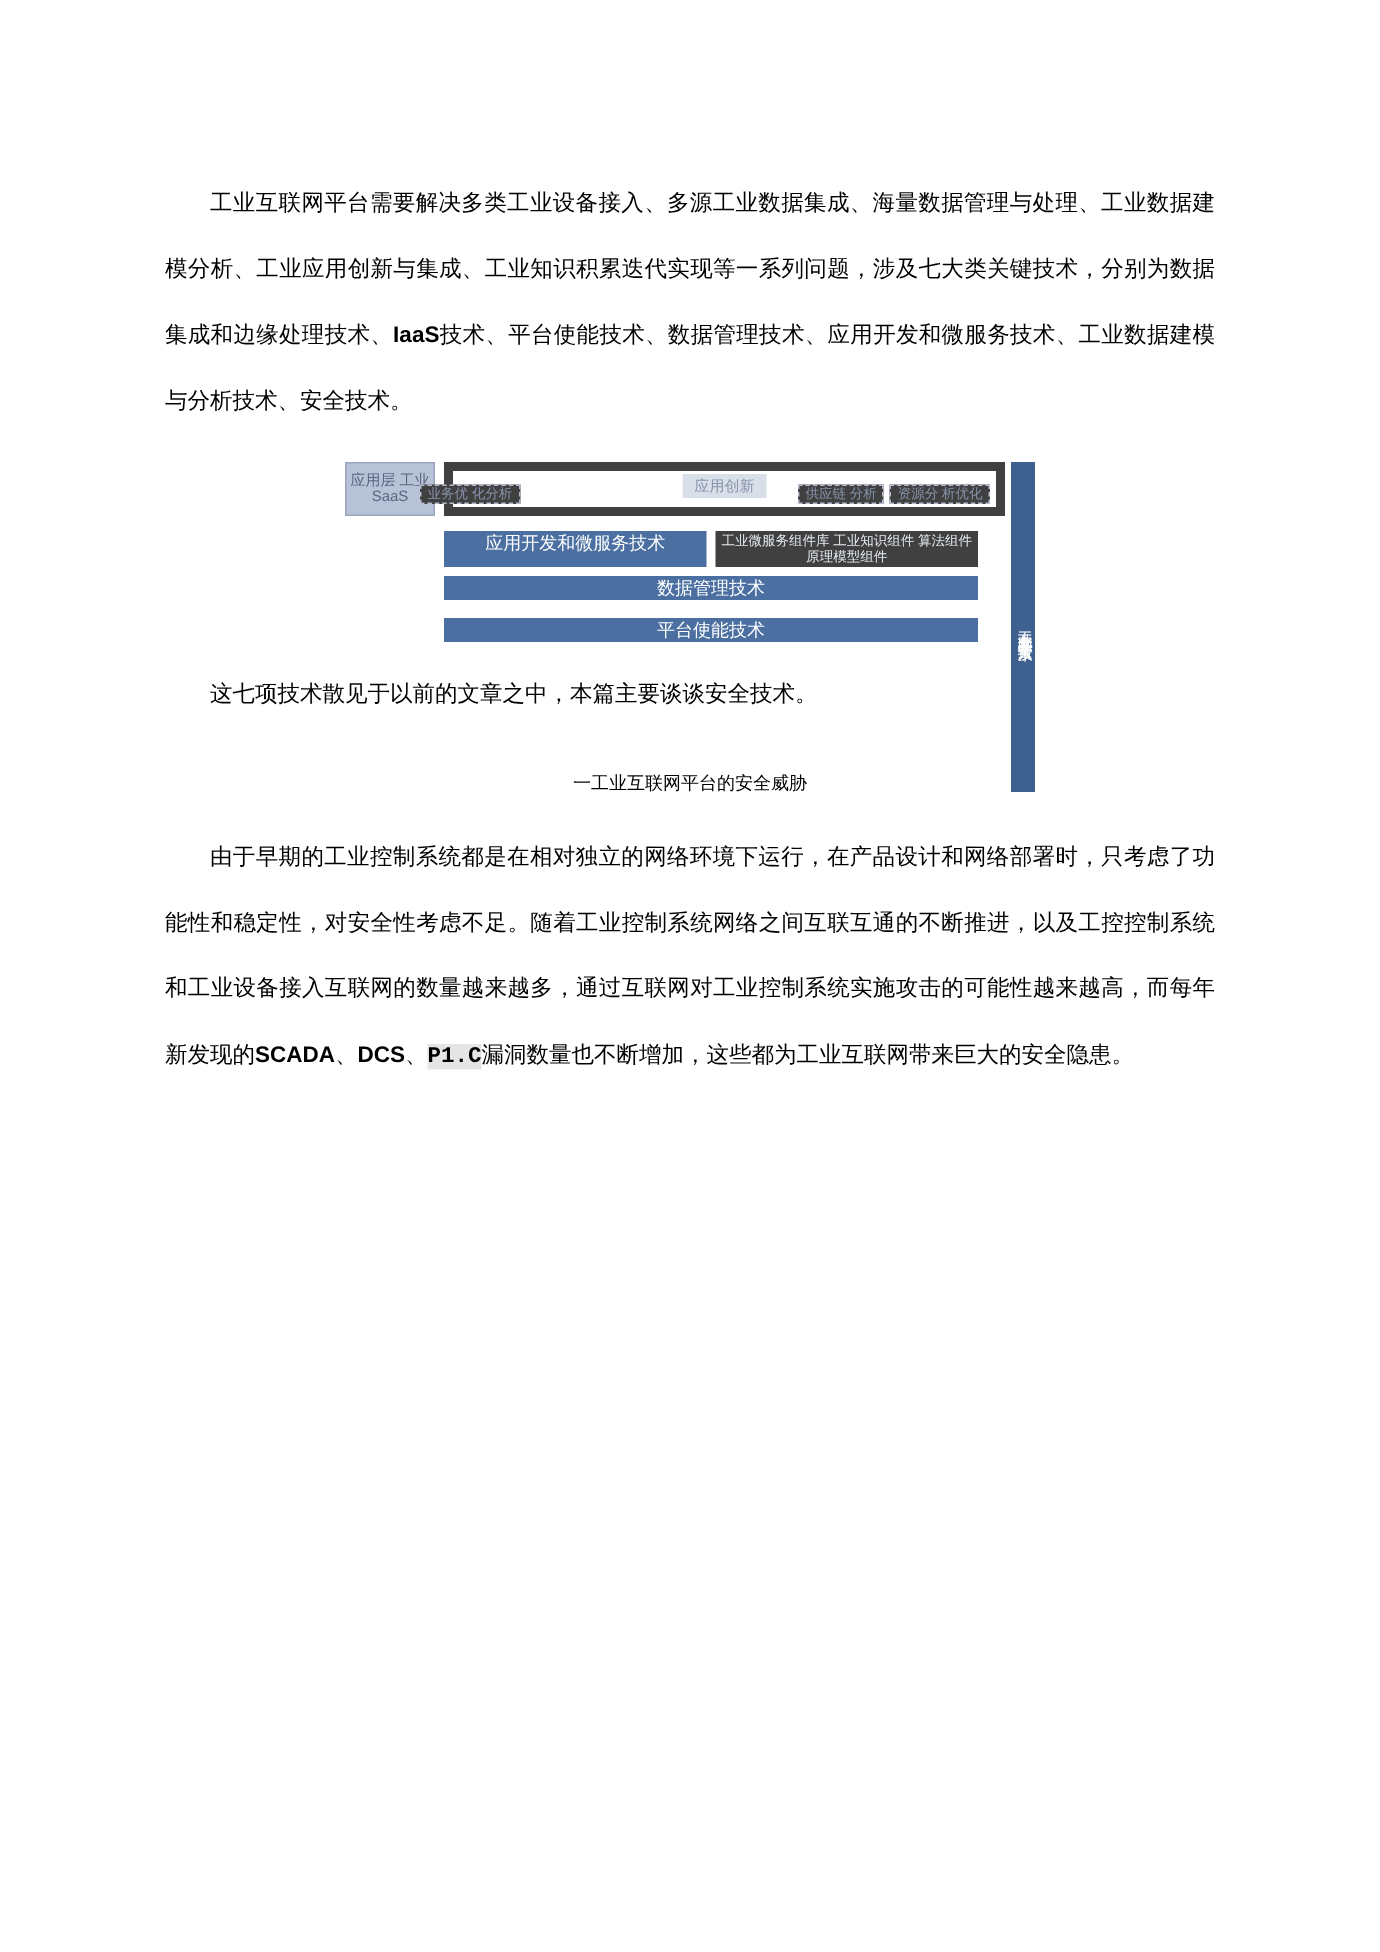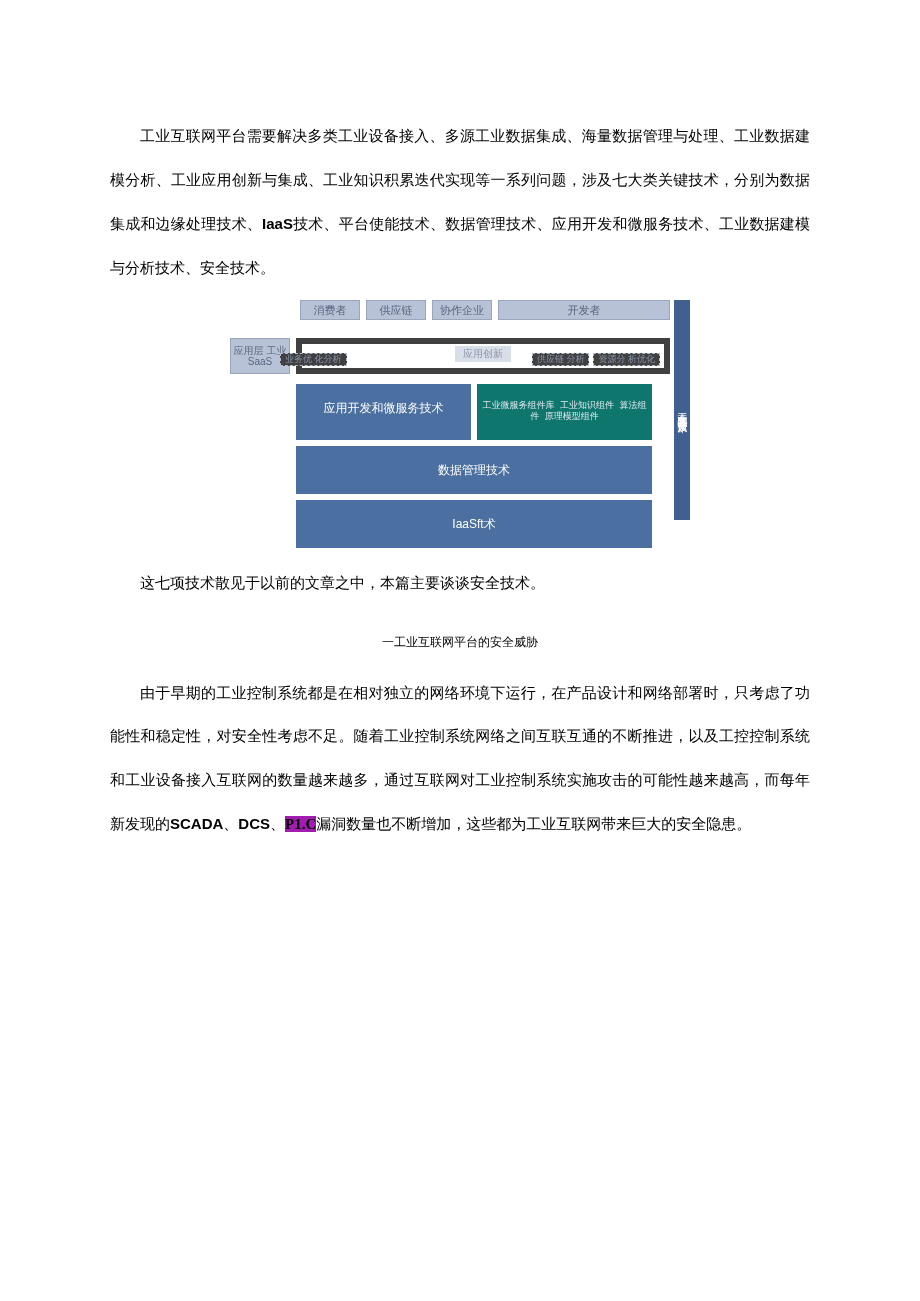--- a/index.html
+++ b/index.html
@@ -12,21 +12,21 @@
       color: #000;
       padding: 115px 110px 0 110px;
     }
     .para {
       line-height: 2.9;
       text-align: justify;
       text-indent: 2em;
       margin-bottom: 6px;
     }
     .bold { font-weight: bold; font-family: Arial, sans-serif; }
-    .highlight { background: #a21caf; font-weight: bold; font-family: Liberation Serif, serif; }
+    .highlight { background: #e5e5e5; font-weight: bold; font-family: Liberation Mono, monospace; }
     .section-title {
       text-align: center;
       line-height: 2.8;
       margin: 20px 0 12px 0;
       font-size: 12px;
     }
     .diagram-wrap {
       width: 460px;
       margin: 10px auto 14px auto;
       font-family: "Microsoft YaHei", sans-serif;
@@ -48,50 +48,44 @@
     .mid-box { flex:1; border:6px solid #404040; background:#fff; height:36px; position:relative; }
     .mid-inner-label { position:absolute; top:2px; left:50%; transform:translateX(-50%);
       font-size:10px; color:#8893ab; background:#d9dfe9; padding:1px 8px; }
     .mid-small-row { position:absolute; bottom:2px; right:4px; display:flex; gap:4px; }
     .mini { font-size:9px; color:#8893ab; background:#404040; border:1px dashed #b3bdcf; padding:1px 4px; line-height:1.05; }
     .mini.first { position:absolute; left:-22px; bottom:2px; }
     .layers { margin-top:10px; margin-left:66px; width:calc(100% - 66px - 18px); }
     .layer-row { display:flex; gap:6px; margin-bottom:6px; }
     .layer {
       background:#4a6fa0; color:#fff; font-size:12px; text-align:center;
-      padding:17px 4px; line-height:1.2;
+      padding:1px 4px; line-height:1.2;
     }
     .layer.half { flex:1; }
     .layer.full { width:100%; }
-    .layer.gray { background:#0f766e; color:#e4e9f1; font-size:9px;font-family:Liberation Mono, monospace; }
+    .layer.gray { background:#404040; color:#e4e9f1; font-size:9px; }
     .sidebar {
       position:absolute; right:0; top:0; width:16px; height:220px;
       background:#3e618f; color:#fff; font-size:10px; writing-mode:vertical-rl;
       text-align:center; display:flex; align-items:center; justify-content:center;
       letter-spacing:1px;
     }
     .diagram-inner { position:relative; padding-right:20px; }
   </style>
 </head>
 <body>
 
 <div class="para">
   <span>工业互联网平台需要解决多类工业设备接入、多源工业数据集成、海量数据管理与处理、工业数据建模分析、工业应用创新与集成、工业知识积累迭代实现等一系列问题，涉及七大类关键技术，分别为数据集成和边缘处理技术、</span><span class="bold">IaaS</span><span>技术、平台使能技术、数据管理技术、应用开发和微服务技术、工业数据建模与分析技术、安全技术。</span>
 </div>
 
 <div class="diagram-wrap">
   <div class="diagram-inner">
     <div class="sidebar">工业互联网平台安全技术</div>
 
-    <div class="top-row">
-      <div class="tbox sm">消费者</div>
-      <div class="tbox sm">供应链</div>
-      <div class="tbox sm">协作企业</div>
-      <div class="tbox wide">开发者</div>
-    </div>
 
     <div class="row2">
       <div class="left-tag">应用层
 工业SaaS</div>
       <div class="mid-box">
         <div class="mid-inner-label">应用创新</div>
         <div class="mini first">业务优
 化分析</div>
         <div class="mid-small-row">
           <div class="mini">供应链
@@ -104,22 +98,22 @@
 
     <div class="layers">
       <div class="layer-row">
         <div class="layer half">应用开发和微服务技术</div>
         <div class="layer half gray">工业微服务组件库
 工业知识组件  算法组件  原理模型组件</div>
       </div>
       <div class="layer-row">
           <div class="layer full">数据管理技术</div>
         </div>
-      <div class="layer-row">
-          <div class="layer full">IaaSft术</div>
+      <div class="layer-row" style="margin-top:12px;">
+          <div class="layer full">平台使能技术</div>
         </div>
     </div>
   </div>
 </div>
 
 <div class="para">
   <span>这七项技术散见于以前的文章之中，本篇主要谈谈安全技术。</span>
 </div>
 
 <div class="section-title">

